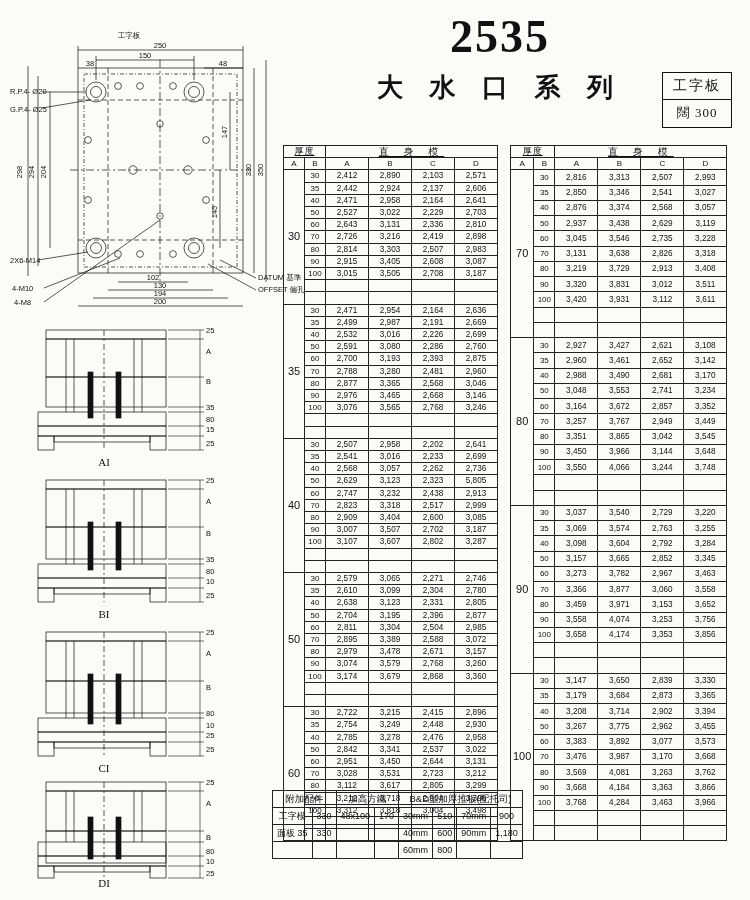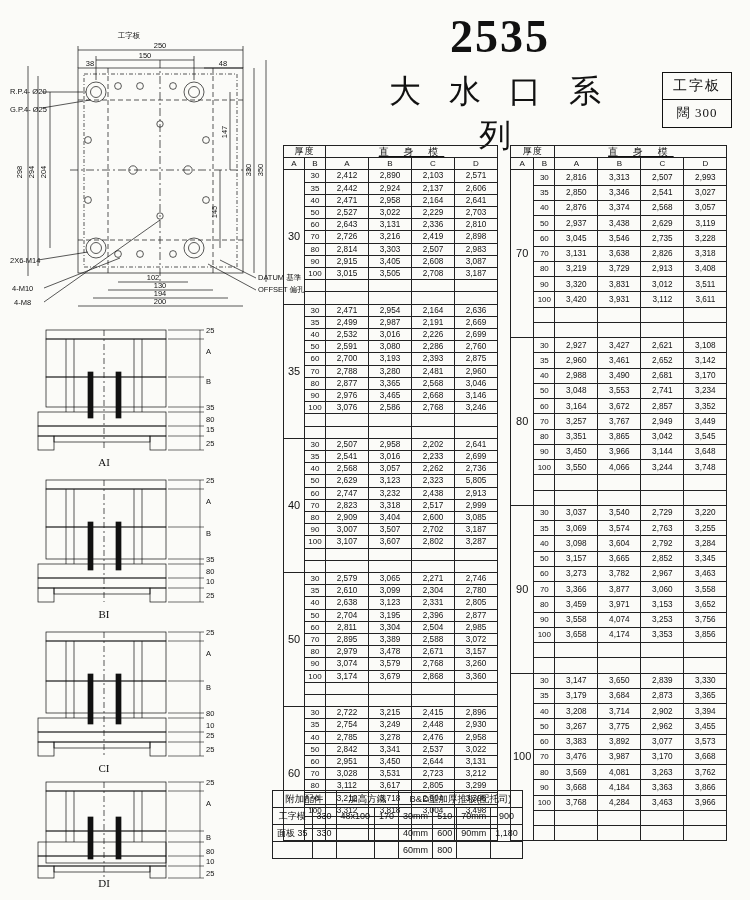--- a/index.html
+++ b/index.html
@@ -16,21 +16,21 @@
   
   .title-wrap{
     position:absolute;left:370px;top:14px;width:260px;text-align:center;
   }
   .title-main{
     font-family:"Liberation Serif", serif;
     font-weight:bold;font-size:46px;letter-spacing:2px;line-height:1;
   }
   .title-sub{
     font-family:"Liberation Serif", serif;
-    font-weight:normal;font-size:32px;letter-spacing:10px;margin-top:10px;
+    font-weight:bold;font-size:26px;letter-spacing:10px;margin-top:10px;
   }
   .corner-box{
     position:absolute;right:18px;top:72px;
     border:1px solid #111;padding:4px 10px 5px 10px;text-align:center;
     font-family:"Liberation Serif", serif;
   }
   .corner-box .cb-top{font-size:14px;letter-spacing:2px;}
   .corner-box .cb-line{border-top:1px solid #111;margin:4px -10px 4px -10px;}
   .corner-box .cb-bot{font-size:13px;letter-spacing:1px;}
 
@@ -44,21 +44,21 @@
   .side-views svg{display:block;}
 
   
   .tables{position:absolute;left:283px;top:145px;display:flex;gap:12px;}
   table.dt{border-collapse:collapse;font-size:8px;font-family:"Liberation Sans", sans-serif;}
   table.dt th, table.dt td{
     border:1px solid #222;padding:0 2px;text-align:center;
     height:11.2px;line-height:11.2px;white-space:nowrap;
   }
   table.dt th{font-weight:normal;}
-  .hdr-thick{font-size:9px;letter-spacing:1px;}
+  .hdr-thick{font-size:9px;letter-spacing:1px;text-decoration:underline;}
   .hdr-body{font-size:10px;letter-spacing:6px;text-decoration:underline;}
   .col-a{width:16px;}
   .col-b{width:16px;}
   .col-val{width:38px;}
   .grp{font-size:11px;}
   .num{font-size:8.2px;}
 
   
   .bottom{
     position:absolute;left:272px;top:790px;
@@ -477,21 +477,21 @@
           <tr>
             <td class="col-b">90</td>
             <td class="col-val num">2,976</td>
             <td class="col-val num">3,465</td>
             <td class="col-val num">2,668</td>
             <td class="col-val num">3,146</td>
           </tr>
           <tr>
             <td class="col-b">100</td>
             <td class="col-val num">3,076</td>
-            <td class="col-val num">2,586</td>
+            <td class="col-val num">3,565</td>
             <td class="col-val num">2,768</td>
             <td class="col-val num">3,246</td>
           </tr>
           <tr>
             <td class="col-b"></td>
             <td class="col-val num"></td>
             <td class="col-val num"></td>
             <td class="col-val num"></td>
             <td class="col-val num"></td>
           </tr>

